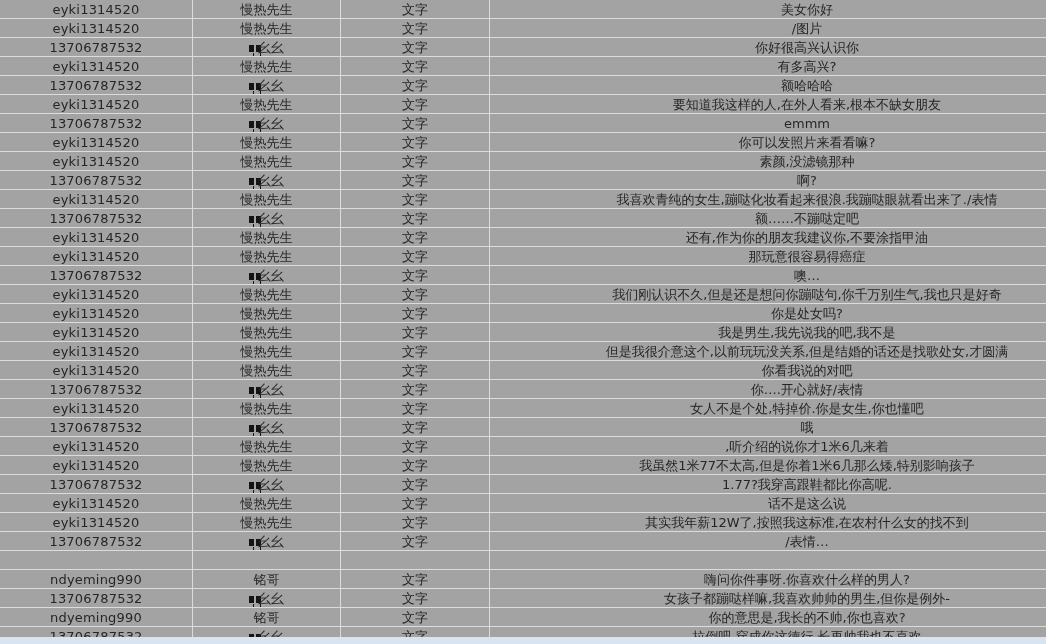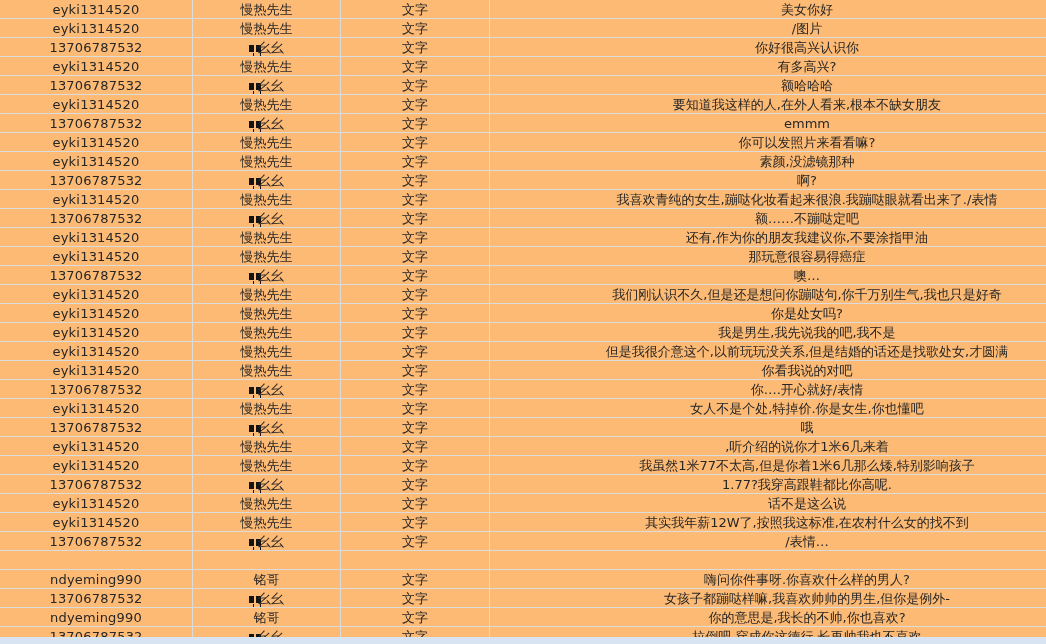--- a/index.html
+++ b/index.html
@@ -5,21 +5,21 @@
   html,body{margin:0;padding:0;}
   body{
     font-family:"DejaVu Sans","Liberation Sans",sans-serif;
     background:#ffffff;
   }
   .sheet{
     position:relative;
     width:1046px;
     height:644px;
     overflow:hidden;
-    background:#fdba74;
+    background:#a3a3a3;
   }
   .grid{
     position:absolute;
     top:0;left:0;
     width:1124px; 
   }
   .row{
     display:grid;
     grid-template-columns:193px 148px 149px 634px;
     height:19px;

